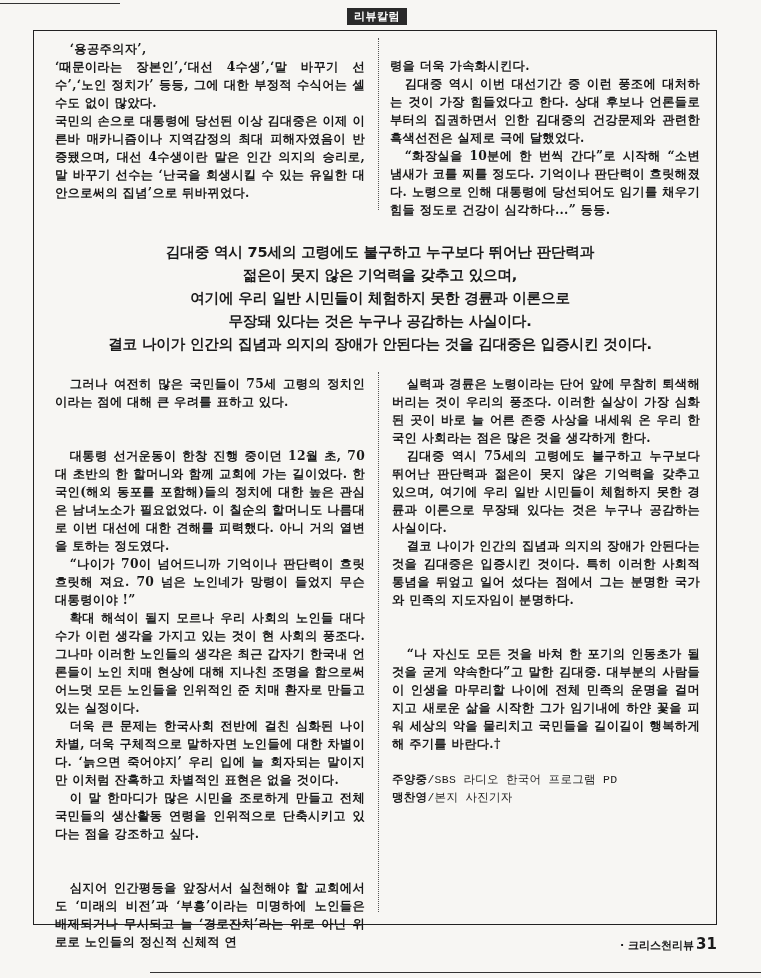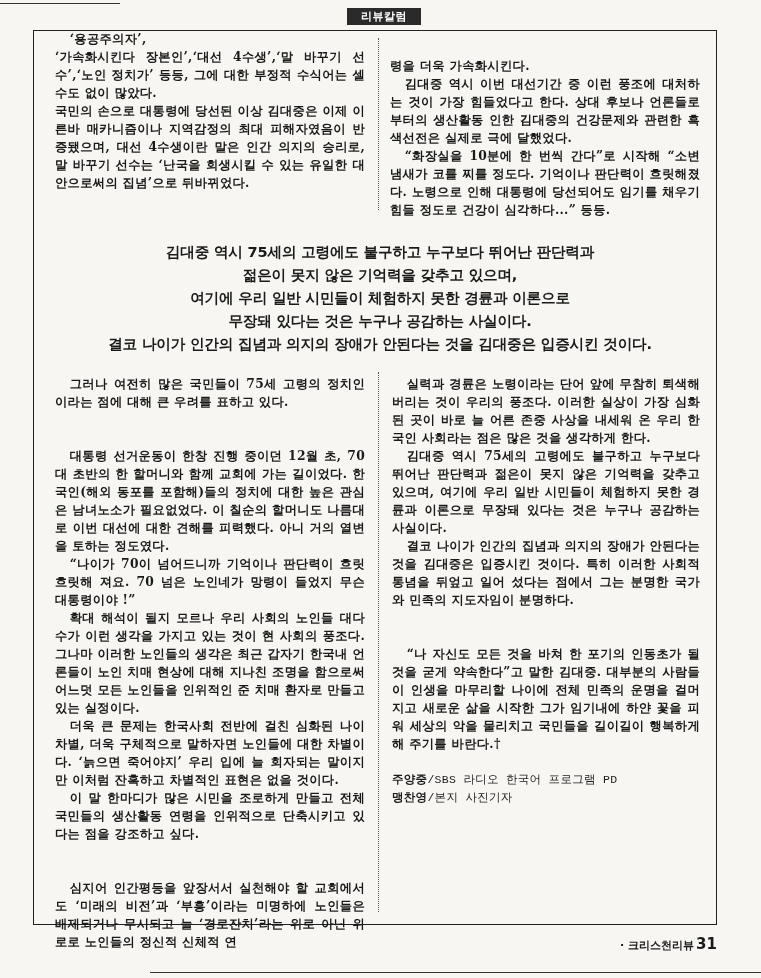--- a/index.html
+++ b/index.html
@@ -2,36 +2,36 @@
 <html><head>
 <meta charset="utf-8">
 <style>
   html, body { margin:0; padding:0; }
   body {
     width:761px; height:978px; background:#f7f6f3; position:relative; overflow:hidden;
     font-family:"DejaVu Serif", serif; color:#1a1a1a;
   }
   .top-rule { position:absolute; left:0; top:3px; width:120px; height:1px; background:#333; }
   .section-tag {
-    position:absolute; left:347px; top:8px; height:17px; padding:0 14px;
+    position:absolute; left:347px; top:8px; height:17px; padding:0 7px;
     background:#2a2a2a; color:#fff; font-family:"DejaVu Sans", sans-serif;
     font-size:11px; font-weight:bold; line-height:17px; letter-spacing:0.5px;
   }
   .frame {
     position:absolute; left:33px; top:30px; width:684px; height:895px;
     border:1.5px solid #222; box-sizing:border-box;
   }
   .col {
     position:absolute; font-size:12.3px; line-height:18px; text-align:justify;
     letter-spacing:0.3px; font-weight:bold;
   }
   .col p { margin:0; }
   .col .indent { text-indent:1.2em; }
   .col .gap { margin-top:36px; }
-  .top-left { left:55px; top:30px; width:310px; }
+  .top-left { left:55px; top:40px; width:310px; }
   .top-right { left:390px; top:38px; width:310px;margin-top:19px; }
   .vdiv {
     position:absolute; width:0; border-left:1.5px dotted #555;
   }
   .pull-quote {
     position:absolute; left:60px; top:240px; width:640px; text-align:center;
     font-family:"DejaVu Sans", sans-serif; font-size:14.6px; line-height:23px;
     font-weight:bold; letter-spacing:-0.2px;
   }
   .pull-quote div { white-space:nowrap; }
@@ -48,27 +48,27 @@
 </style>
 </head>
 <body>
 
 <div class="top-rule"></div>
 <div class="section-tag">리뷰칼럼</div>
 <div class="frame"></div>
 
 <div class="col top-left">
   <p class="indent">‘용공주의자’,</p>
-  <p>‘가속화시킨다 장본인’,‘대선 4수생’,‘말 바꾸기 선수’,‘노인 정치가’ 등등, 그에 대한 부정적 수식어는 셀 수도 없이 많았다.</p>
+  <p>‘때문이라는 장본인’,‘대선 4수생’,‘말 바꾸기 선수’,‘노인 정치가’ 등등, 그에 대한 부정적 수식어는 셀 수도 없이 많았다.</p>
   <p>국민의 손으로 대통령에 당선된 이상 김대중은 이제 이른바 매카니즘이나 지역감정의 최대 피해자였음이 반증됐으며, 대선 4수생이란 말은 인간 의지의 승리로, 말 바꾸기 선수는 ‘난국을 회생시킬 수 있는 유일한 대안으로써의 집념’으로 뒤바뀌었다.</p>
 </div>
 <div class="vdiv" style="left:378px; top:38px; height:172px;"></div>
 <div class="col top-right">
   <p>령을 더욱 가속화시킨다.</p>
-  <p class="indent">김대중 역시 이번 대선기간 중 이런 풍조에 대처하는 것이 가장 힘들었다고 한다. 상대 후보나 언론들로부터의 생산활동 인한 김대중의 건강문제와 관련한 흑색선전은 실제로 극에 달했었다.</p>
+  <p class="indent">김대중 역시 이번 대선기간 중 이런 풍조에 대처하는 것이 가장 힘들었다고 한다. 상대 후보나 언론들로부터의 집권하면서 인한 김대중의 건강문제와 관련한 흑색선전은 실제로 극에 달했었다.</p>
   <p class="indent">“화장실을 10분에 한 번씩 간다”로 시작해 “소변 냄새가 코를 찌를 정도다. 기억이나 판단력이 흐릿해졌다. 노령으로 인해 대통령에 당선되어도 임기를 채우기 힘들 정도로 건강이 심각하다...” 등등.</p>
 </div>
 
 <div class="pull-quote">
   <div>김대중 역시 75세의 고령에도 불구하고 누구보다 뛰어난 판단력과</div>
   <div>젊은이 못지 않은 기억력을 갖추고 있으며,</div>
   <div>여기에 우리 일반 시민들이 체험하지 못한 경륜과 이론으로</div>
   <div>무장돼 있다는 것은 누구나 공감하는 사실이다.</div>
   <div>결코 나이가 인간의 집념과 의지의 장애가 안된다는 것을 김대중은 입증시킨 것이다.</div>
 </div>

